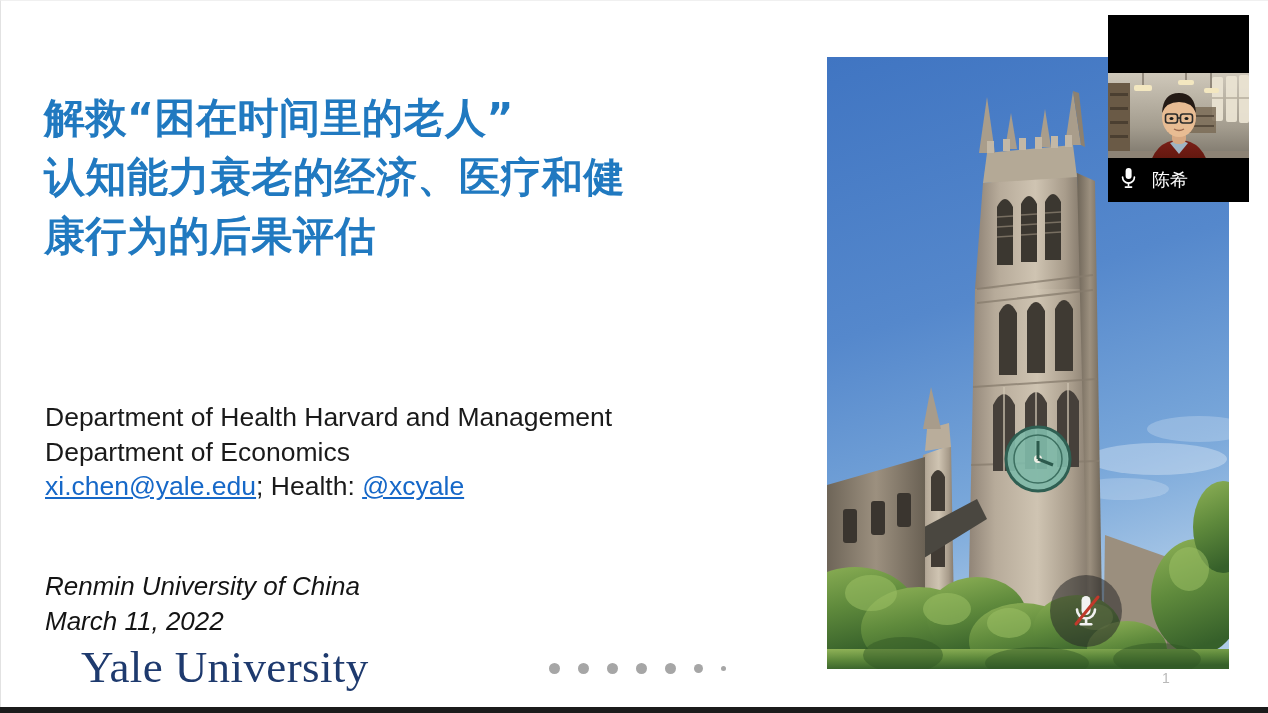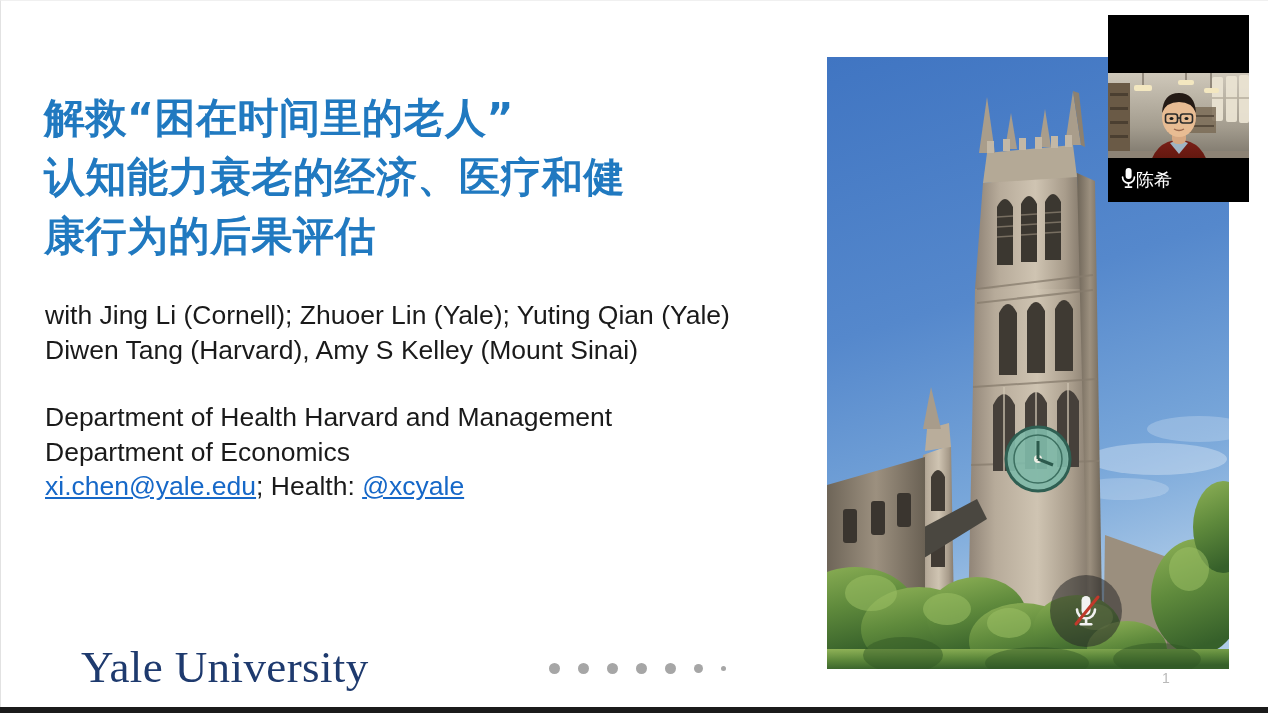--- a/index.html
+++ b/index.html
@@ -177,21 +177,21 @@
 
   #participant-nameplate {
     position: absolute;
     left: 0;
     bottom: 0;
     width: 141px;
     height: 44px;
     background: #000000;
     display: flex;
     align-items: center;
-    gap: 0;
+    gap: 16px;
     padding-left: 13px;
   }
   #participant-name {
     color: #ffffff;
     font-size: 18px;
     line-height: 20px;
     font-family: "DejaVu Sans", "Liberation Sans", sans-serif;
   }
 
   
@@ -222,29 +222,29 @@
 <div id="stage">
 
   <div id="slide-surface">
 
     <div id="slide-text-column">
 
       <div id="slide-title">解救“困在时间里的老人”
 认知能力衰老的经济、医疗和健
 康行为的后果评估</div>
 
-      <div id="coauthors-block">with Jing Li (Cornell); Zhuoer Lin (Yale); Yuting Qian (Yale)
-Diwen Tang (Harvard), Amy S Kelley (Mount Sinai)</div>
 
       <div id="presenter-block">
         <span class="line">Department of Health Harvard and Management</span>
         <span class="line">Department of Economics</span>
         <span class="line"><a class="hyperlink" href="#">xi.chen@yale.edu</a><span>; Health: </span><a class="hyperlink" href="#">@xcyale</a></span>
       </div>
 
+      <div id="venue-block">Renmin University of China
+March 11, 2022</div>
     </div>
 
     <div id="yale-wordmark">Yale University</div>
 
     <div id="dot-row">
         <span class="dot" style="width: 11px; height: 11px;"></span>
         <span class="dot" style="width: 11px; height: 11px;"></span>
         <span class="dot" style="width: 11px; height: 11px;"></span>
         <span class="dot" style="width: 11px; height: 11px;"></span>
         <span class="dot" style="width: 11px; height: 11px;"></span>

